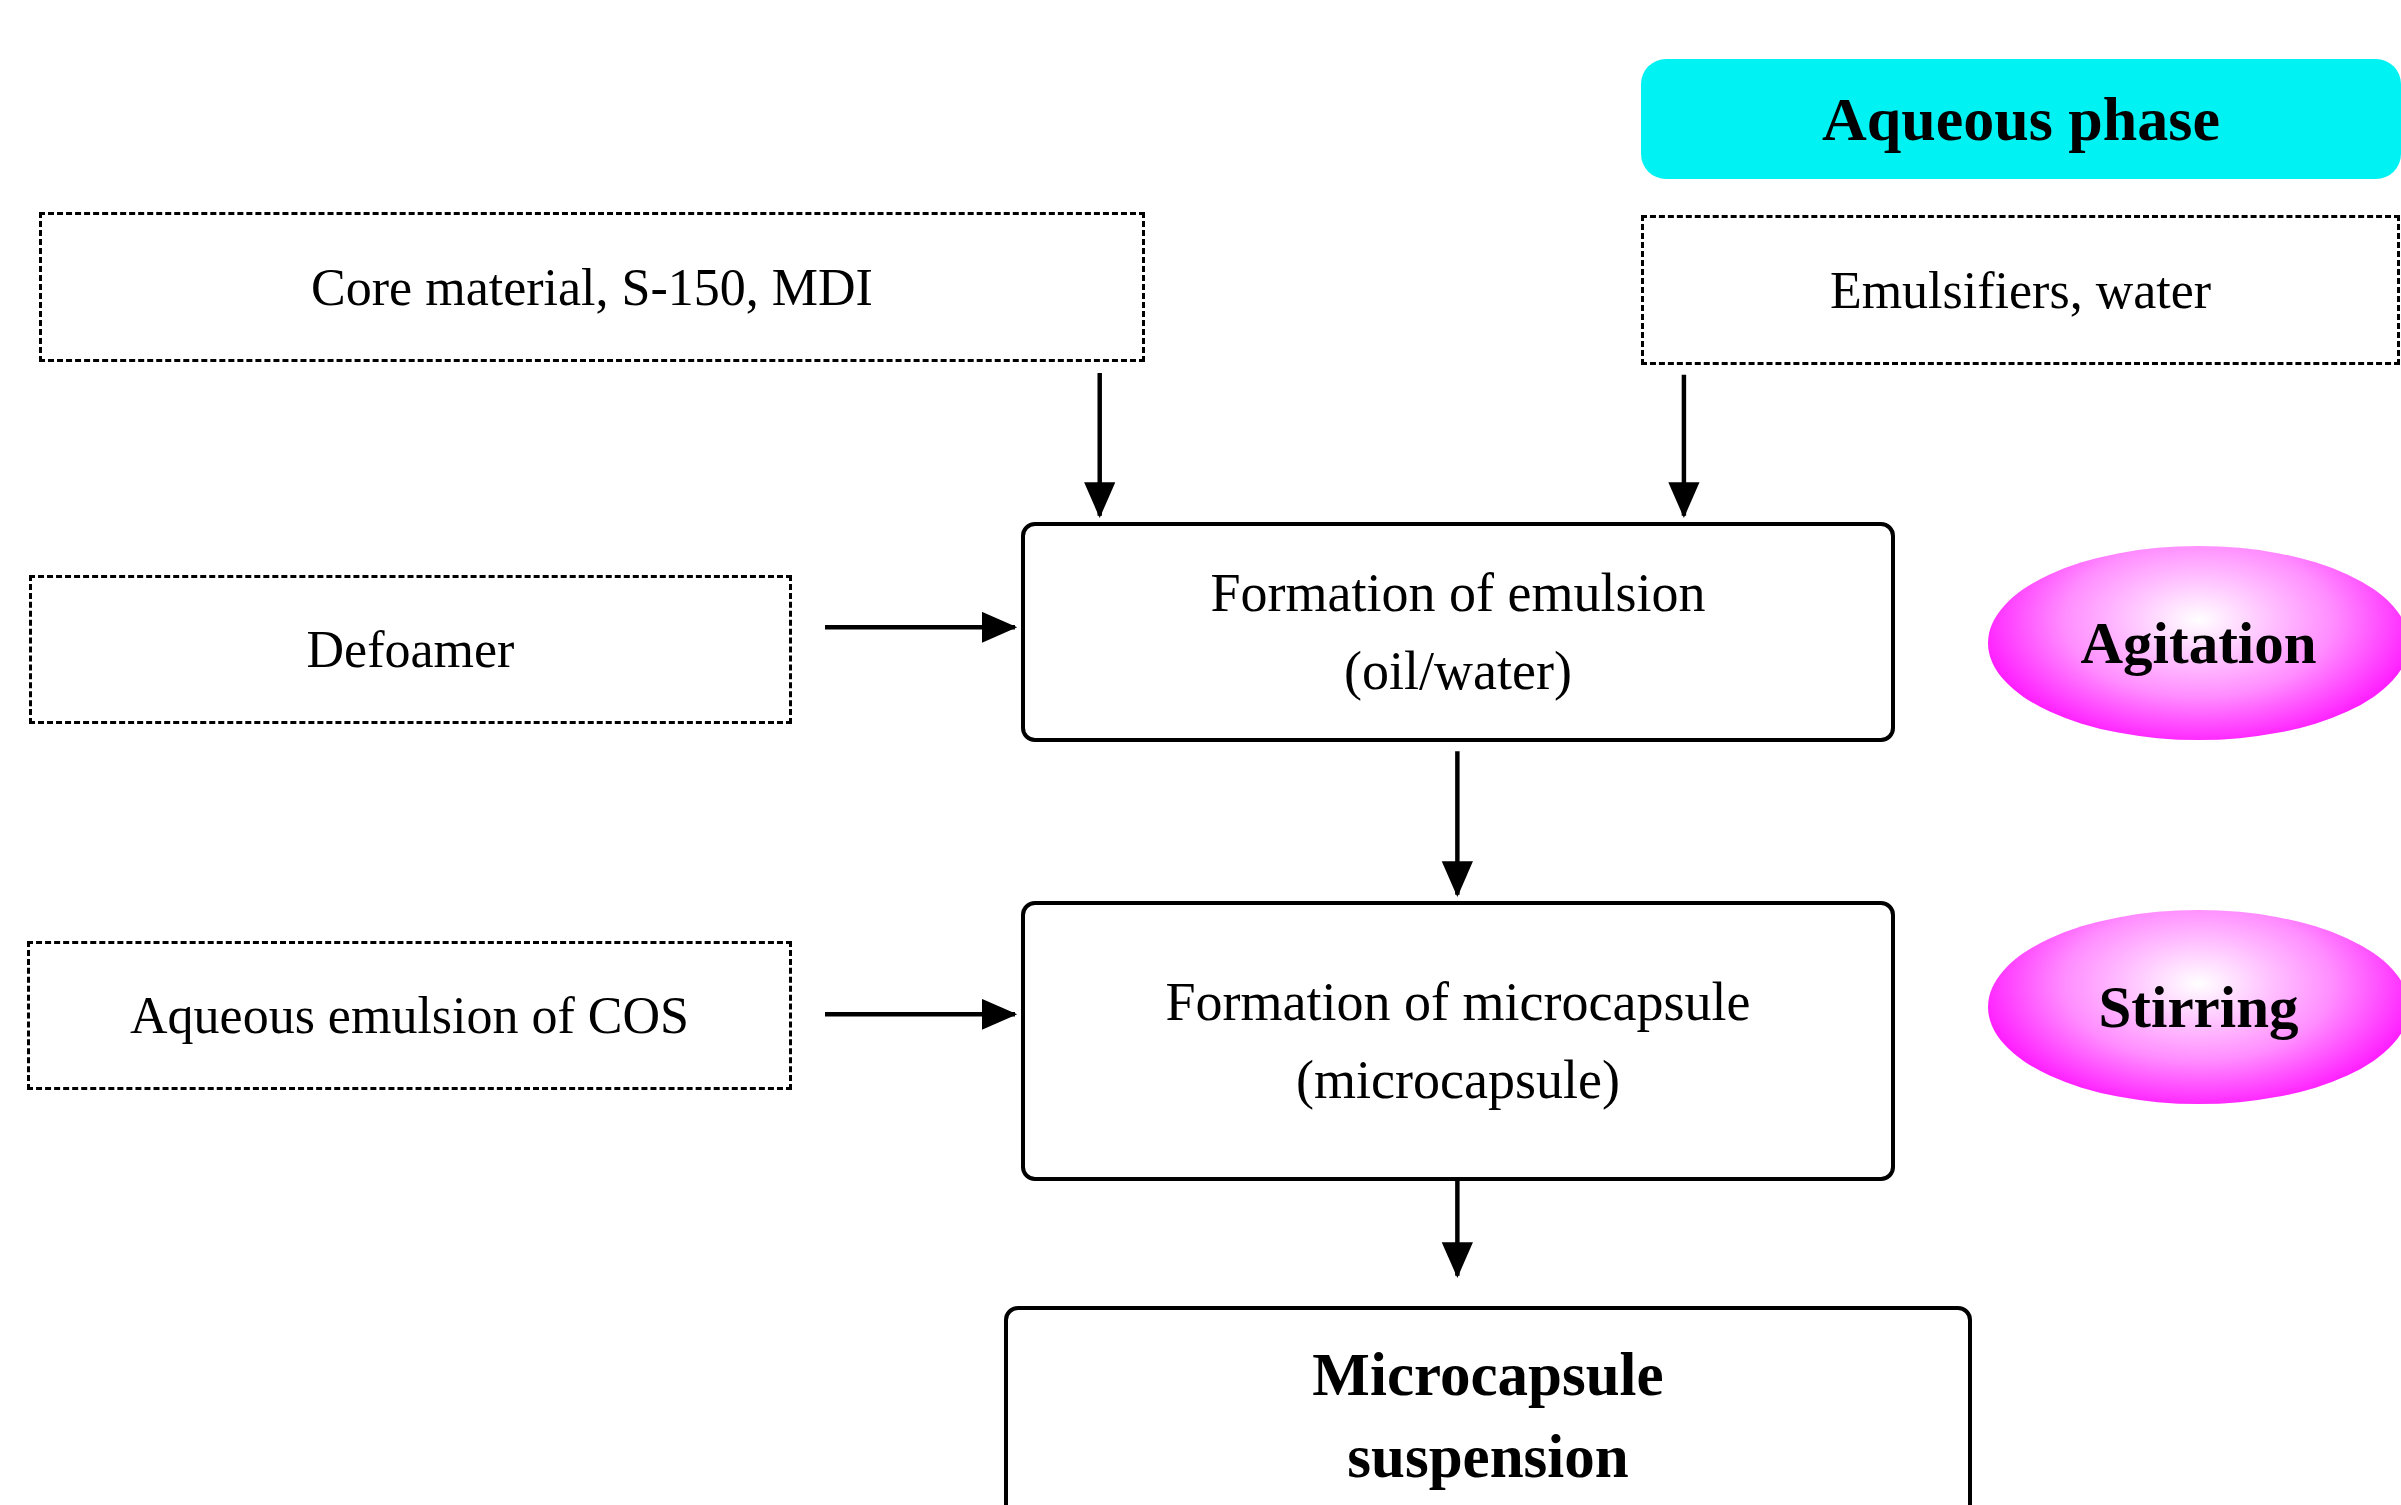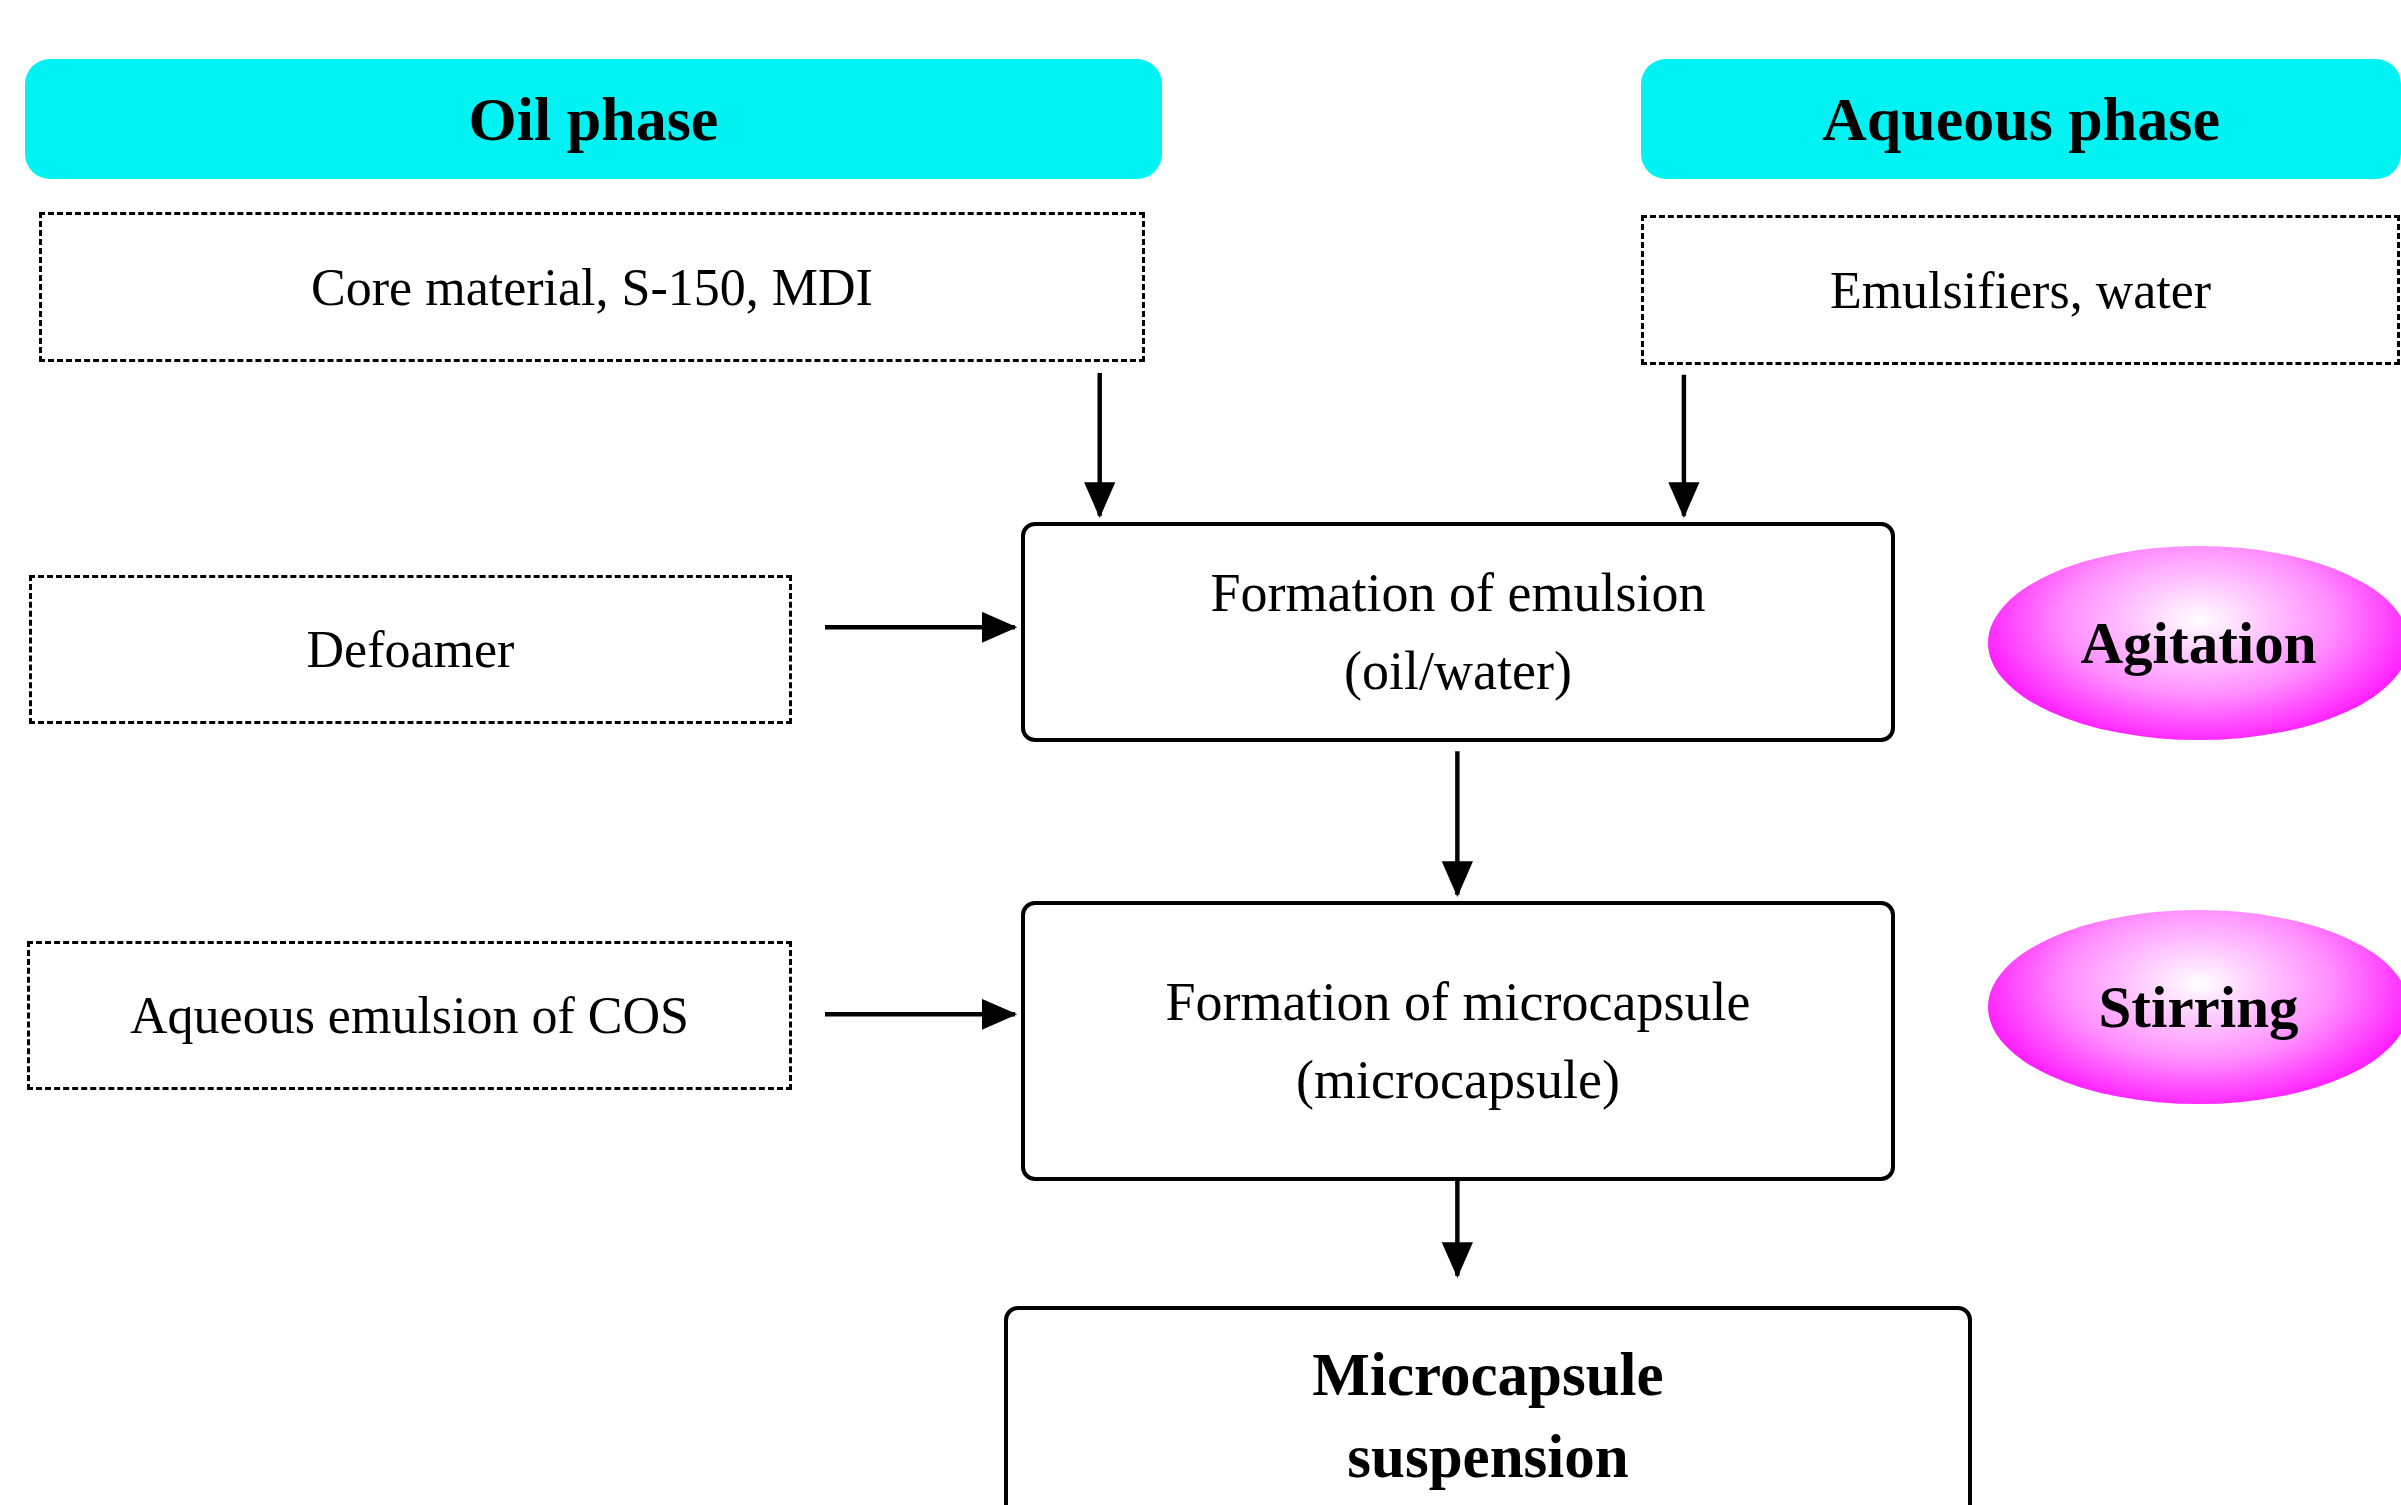--- a/index.html
+++ b/index.html
@@ -73,23 +73,20 @@
       </marker>
     </defs>
     <line x1="1233" y1="418" x2="1233" y2="578" stroke="#000" stroke-width="5" marker-end="url(#arrowhead)"></line>
     <line x1="1888" y1="420" x2="1888" y2="578" stroke="#000" stroke-width="5" marker-end="url(#arrowhead)"></line>
     <line x1="925" y1="703" x2="1138" y2="703" stroke="#000" stroke-width="5" marker-end="url(#arrowhead)"></line>
     <line x1="1634" y1="842" x2="1634" y2="1003" stroke="#000" stroke-width="5" marker-end="url(#arrowhead)"></line>
     <line x1="925" y1="1137" x2="1138" y2="1137" stroke="#000" stroke-width="5" marker-end="url(#arrowhead)"></line>
     <line x1="1634" y1="1267" x2="1634" y2="1430" stroke="#000" stroke-width="5" marker-end="url(#arrowhead)"></line>
   </svg>
 
-  <div class="abs phase-header" style="left: 25px; top: 59px; width: 1137px; height: 120px; background: rgb(0, 242, 242);">
-    <span>Oil phase</span>
-  </div>
   <div class="abs phase-header" style="left: 1641px; top: 59px; width: 760px; height: 120px; background: rgb(0, 242, 242); justify-content: center;">
     <span>Aqueous phase</span>
   </div>
 
   <div class="abs dashed-box" style="left:39px; top:212px; width:1106px; height:150px;">
     <span>Core material, S-150, MDI</span>
   </div>
   <div class="abs dashed-box" style="left:1641px; top:215px; width:759px; height:150px;text-align:center;">
     <span>Emulsifiers, water</span>
   </div>

